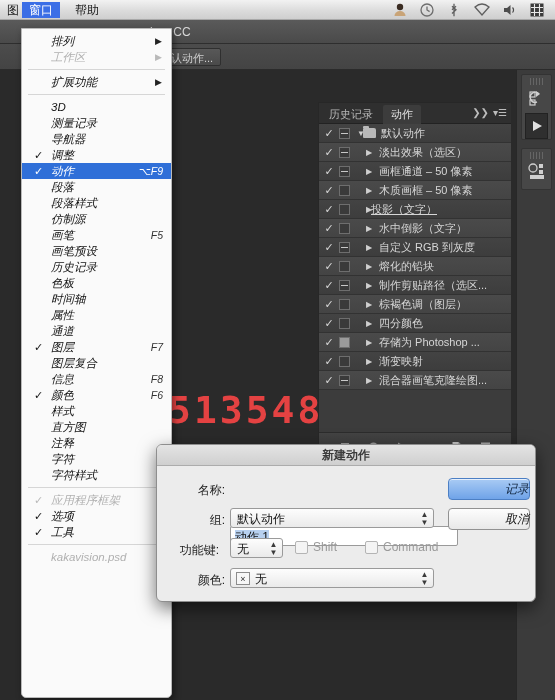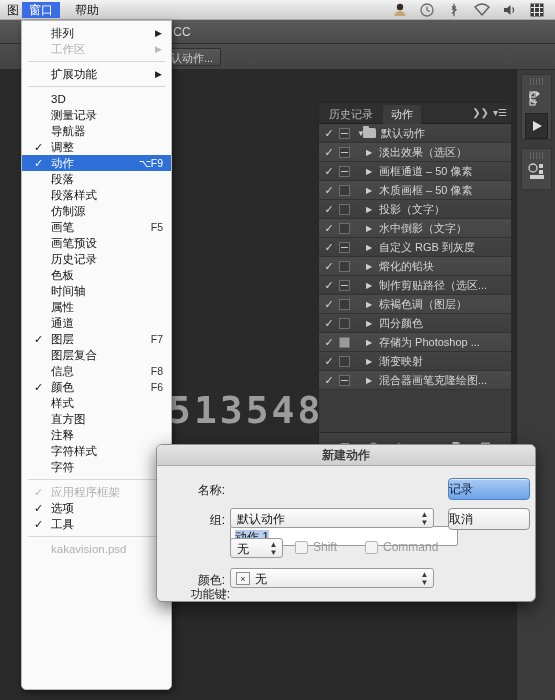--- a/index.html
+++ b/index.html
@@ -50,21 +50,21 @@
   }
   .ps-canvas {
     position: absolute; left: 0; top: 50px; width: 516px; height: 630px;
     background: #2a2a2a;
   }
 
   
   .wm-num {
     position: absolute; left: 168px; top: 318px;
     font-family: "DejaVu Sans Mono", monospace;
-    font-size: 38px; letter-spacing: 3px; color: #a3a3a3; font-weight: 700;
+    font-size: 38px; letter-spacing: 3px; color: #ef4444; font-weight: 700;
     opacity: .95;
   }
   .wm-poco {
     position: absolute; left: 162px; top: 375px;
     font-size: 25px; font-weight: 700; color: #b9b9b9; opacity: .55;
     letter-spacing: -1px;
   }
   .wm-url {
     position: absolute; left: 164px; top: 398px;
     font-size: 13px; color: #c9c9c9; opacity: .5;
@@ -126,24 +126,25 @@
              width:6px; height:2px; background:#b9b9b9; border-radius:1px 1px 0 0; }
 
   .acts-bottom {
     position: absolute; left: 0; bottom: 0; width: 192px; height: 24px;
     background: linear-gradient(180deg,#434343,#3a3a3a); border-top: 1px solid #2c2c2c;
   }
   .acts-bottom .bi { position: absolute; top: 6px; width: 13px; height: 12px; }
 
   
   .menu {
-    position: absolute; left: 21px; top: 20px; width: 151px; height: 670px;
+    position: absolute; left: 21px; top: 28px; width: 151px; height: 670px;
     background: #fafafa; border: 1px solid #b9b9b9;
     border-radius: 0 0 5px 5px;
     box-shadow: 2px 3px 7px rgba(0,0,0,.45);
+    font-style: italic;
   }
   .mrow {
     position: relative; height: 16px; line-height: 16px;
     font-size: 11.5px; color: #121212; white-space: nowrap;
   }
   .mrow .lbl { position: absolute; left: 29px; top: 0; }
   .mrow .tick { position: absolute; left: 12px; top: 0; font-size: 11px; }
   .mrow .sc { position: absolute; right: 8px; top: 0; font-size: 10.5px; color: #333; }
   .mrow .arr { position: absolute; right: 9px; top: 0; font-size: 9px; color: #222; }
   .mrow.dim { color: #b0b0b0; }
@@ -175,23 +176,24 @@
     position: absolute; height: 20px; background: linear-gradient(180deg,#fdfdfd,#eaeaea);
     border: 1px solid #9a9a9a; border-radius: 3px;
     font-size: 12px; color: #111; line-height: 20px; padding-left: 6px;
   }
   .sel-ctl .stepper {
     position: absolute; right: 4px; top: 2px; width: 9px; height: 16px;
     color: #3a3a3a; font-size: 8px; line-height: 8px; text-align: center;
   }
   .btn {
     position: absolute; width: 82px; height: 22px; border-radius: 4px;
-    font-size: 12px; line-height: 21px; text-align: left;
+    font-size: 12px; line-height: 21px; text-align: right;
     border: 1px solid #919191; background: linear-gradient(180deg,#fdfdfd,#e8e8e8);
     color: #111;
+    font-style: italic;
   }
   .btn.primary {
     background: linear-gradient(180deg,#a9cbf4,#6fa3e8);
     border: 1px solid #4c7fc4; color: #10243d;
     box-shadow: inset 0 1px 0 rgba(255,255,255,.7);
   }
   .cbox {
     position: absolute; width: 13px; height: 13px; border: 1px solid #b4b4b4;
     background: #f4f4f4; border-radius: 2px;
   }
@@ -292,21 +294,21 @@
           <div class="act-row alt">
             <span class="act-chk">✓</span>
             <span class="act-box"></span>
             <span class="act-tri" style="left: 47px;">▶</span>
             <span class="act-label" style="left: 60px;">木质画框 – 50 像素</span>
           </div>
           <div class="act-row">
             <span class="act-chk">✓</span>
             <span class="act-box"></span>
             <span class="act-tri" style="left: 47px;">▶</span>
-            <span class="act-label" style="left: 60px;">投影（文字）</span>
+            <span class="act-label" style="left: 52px; text-decoration: underline;">投影（文字）</span>
           </div>
           <div class="act-row alt">
             <span class="act-chk">✓</span>
             <span class="act-box"></span>
             <span class="act-tri" style="left: 47px;">▶</span>
             <span class="act-label" style="left: 60px;">水中倒影（文字）</span>
           </div>
           <div class="act-row">
             <span class="act-chk">✓</span>
             <span class="act-box dash"></span>
@@ -520,24 +522,24 @@
       <div class="mrow">
         <span class="lbl">样式</span>
       </div>
       <div class="mrow">
         <span class="lbl">直方图</span>
       </div>
       <div class="mrow">
         <span class="lbl">注释</span>
       </div>
       <div class="mrow">
+        <span class="lbl">字符</span>
+      </div>
+      <div class="mrow">
         <span class="lbl">字符样式</span>
-      </div>
-      <div class="mrow">
-        <span class="lbl">字符</span>
       </div>
       <div class="msep"></div>
       <div class="mrow dim">
         <span class="tick">✓</span>
         <span class="lbl">应用程序框架</span>
       </div>
       <div class="mrow">
         <span class="tick">✓</span>
         <span class="lbl">选项</span>
       </div>
@@ -560,21 +562,21 @@
     </div>
     <div class="btn primary" style="left:291px; top:33px;">记录</div>
 
     <div class="fld-lbl" style="left:10px; top:67px; width:58px;">组:</div>
     <div class="sel-ctl" style="left:73px; top:63px; width:204px;">
       <span>默认动作</span>
       <span class="stepper">▲<br>▼</span>
     </div>
     <div class="btn" style="left:291px; top:63px;">取消</div>
 
-    <div class="fld-lbl" style="left:15px; top:97px; width:58px;margin-top:44px;">功能键:</div>
+    <div class="fld-lbl" style="left:4px; top:97px; width:58px;">功能键:</div>
     <div class="sel-ctl" style="left:73px; top:93px; width:53px;">
       <span>无</span>
       <span class="stepper">▲<br>▼</span>
     </div>
     <div class="cbox" style="left:138px; top:96px;"></div>
     <div class="cb-lbl" style="left:156px; top:95px;">Shift</div>
     <div class="cbox" style="left:208px; top:96px;"></div>
     <div class="cb-lbl" style="left:226px; top:95px;">Command</div>
 
     <div class="fld-lbl" style="left:10px; top:127px; width:58px;">颜色:</div>

